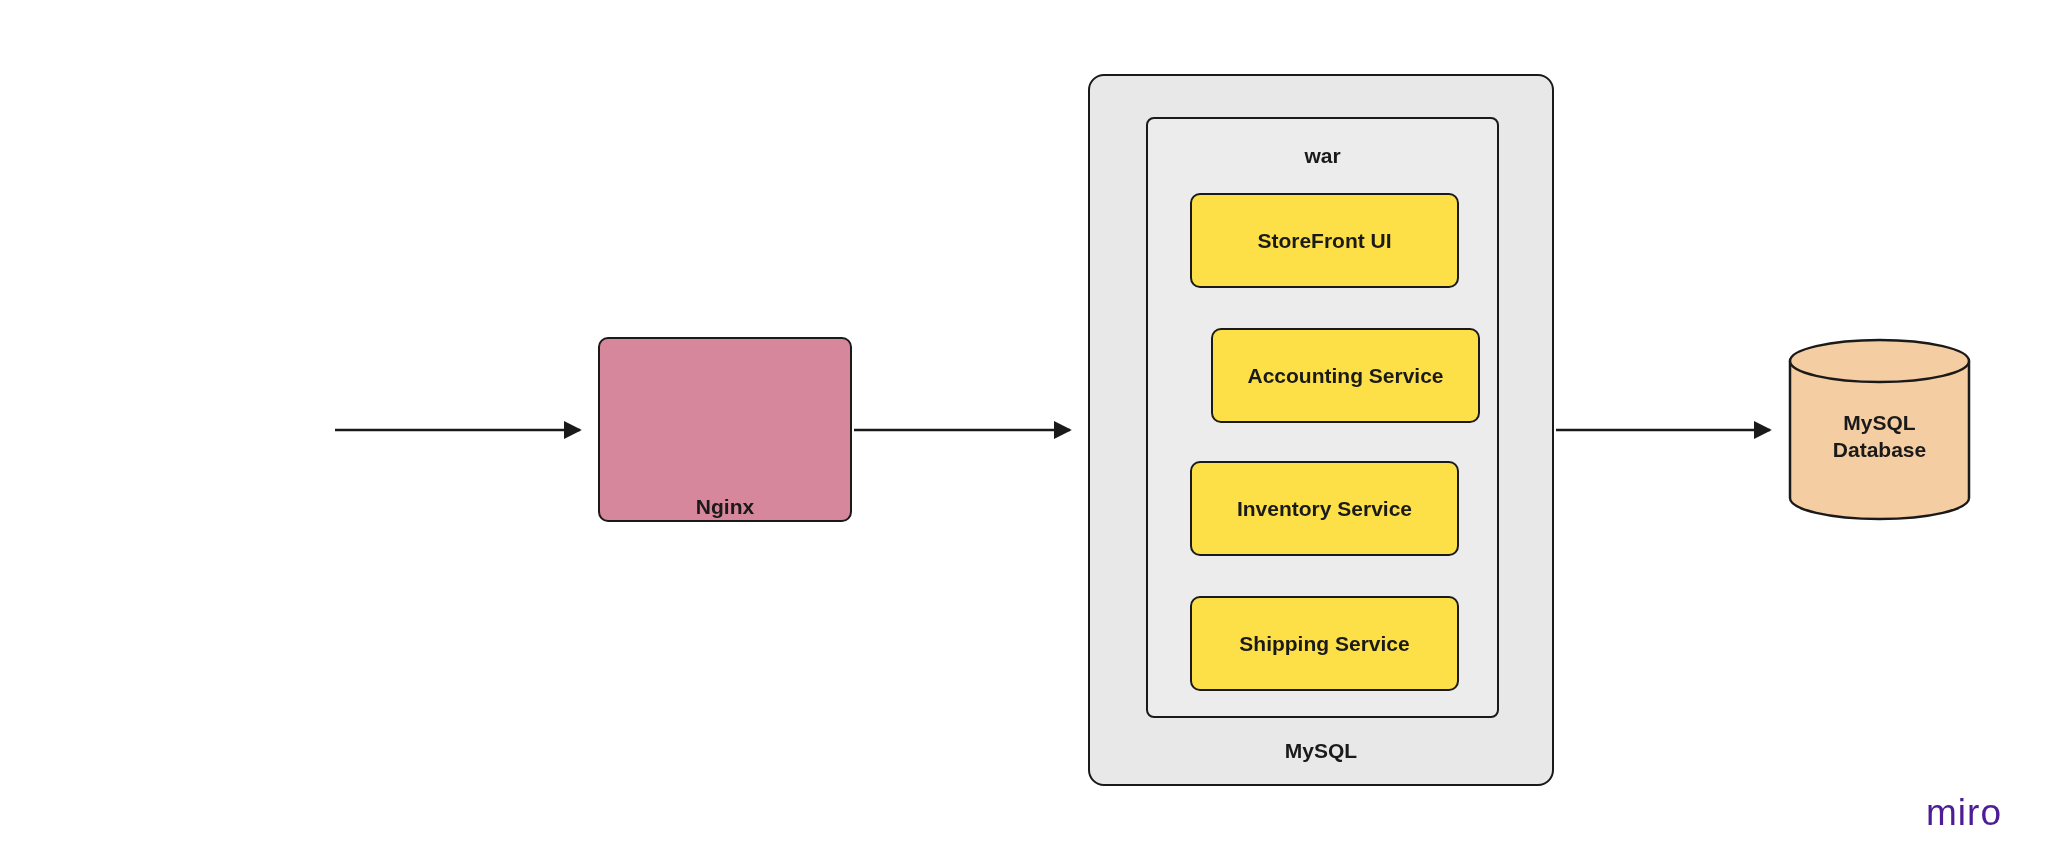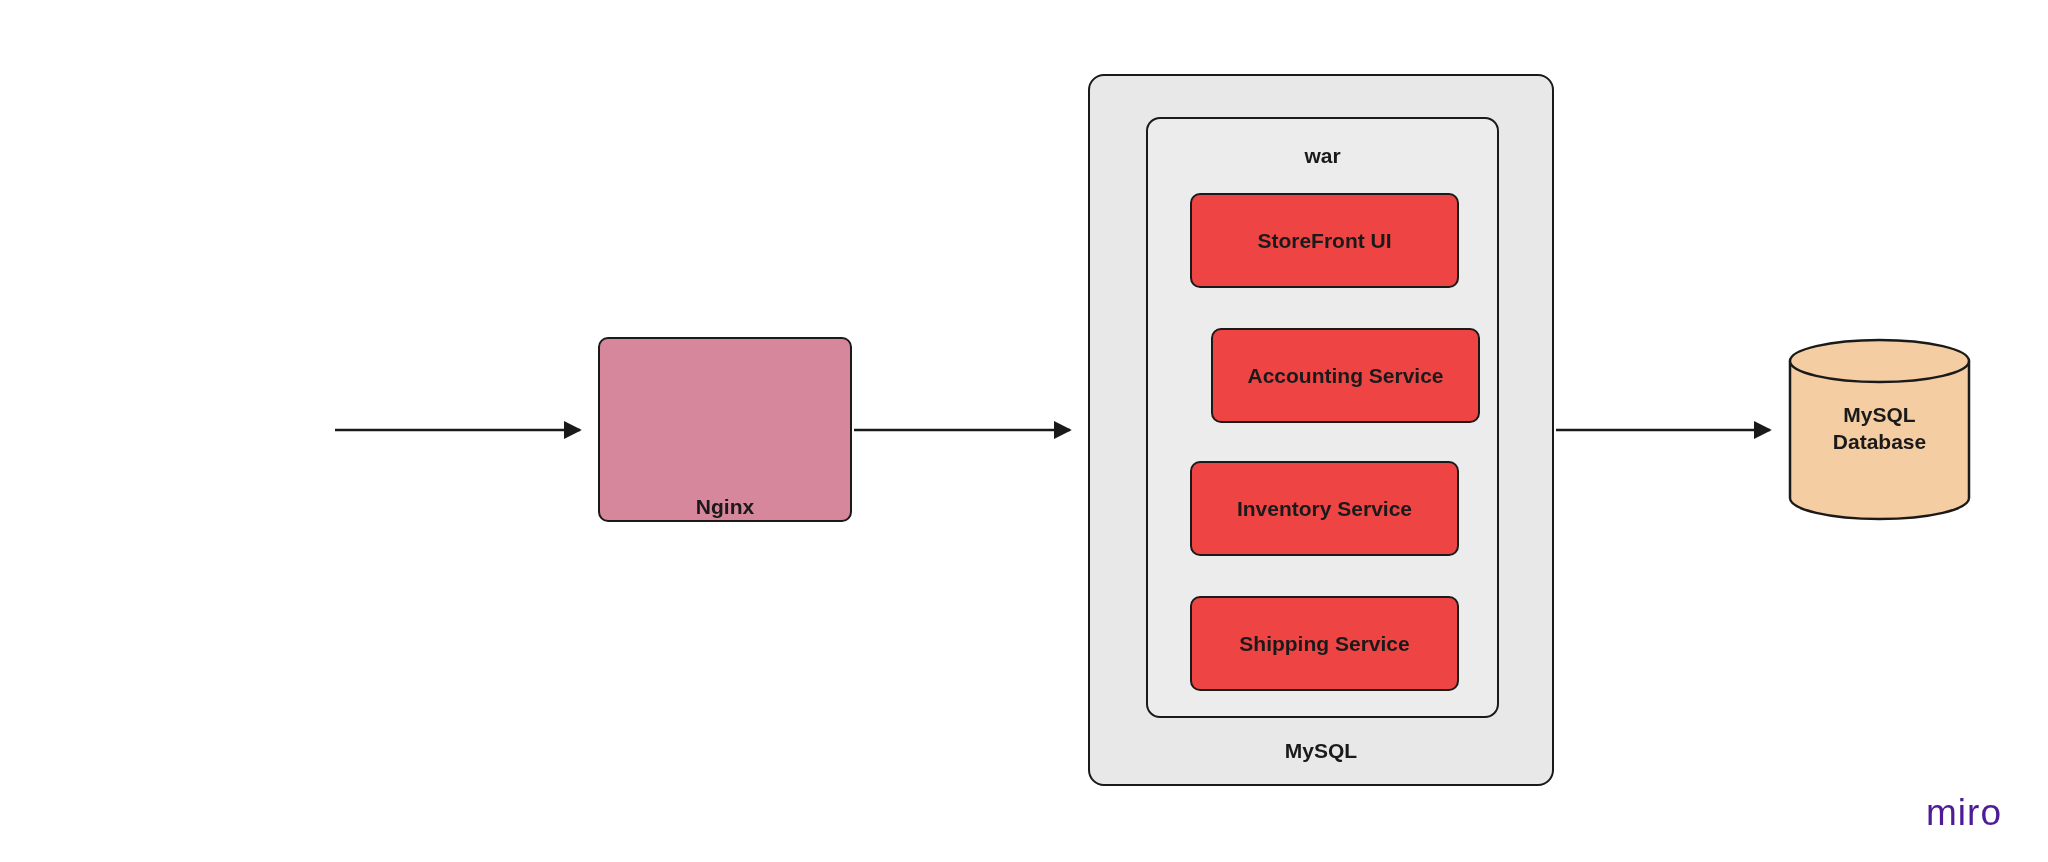--- a/index.html
+++ b/index.html
@@ -26,39 +26,39 @@
     position: absolute;
     border: 2.5px solid #1a1a1a;
     border-radius: 10px;
     display: flex;
     align-items: center;
     justify-content: center;
     box-sizing: border-box;
   }
   .pink-box { background: #d6879b; }
   .yellow-box {
-    background: #ef4444;
+    background: #fde047;
     border-radius: 10px;
   }
   .tomcat-container {
     position: absolute;
     left: 1088px; top: 74px;
     width: 466px; height: 712px;
     background: #e8e8e8;
     border: 2.5px solid #1a1a1a;
     border-radius: 16px;
     box-sizing: border-box;
   }
   .war-container {
     position: absolute;
     left: 56px; top: 41px;
     width: 353px; height: 601px;
     background: #ececec;
     border: 2.5px solid #1a1a1a;
-    border-radius: 14px;
+    border-radius: 8px;
     box-sizing: border-box;
   }
   .war-label {
     position: absolute;
     top: 23px; left: 0; right: 0;
     text-align: center;
   }
   .tomcat-label {
     position: absolute;
     bottom: 20px; left: 0; right: 0;
@@ -150,18 +150,18 @@
       </div>
     </div>
     <div class="tomcat-label node-label">MySQL</div>
   </div>
 
   <div class="mysql-node">
     <svg width="185" height="185" viewBox="0 0 185 185">
       <path d="M3,24 L3,161 A89.5,21 0 0 0 182,161 L182,24" fill="#f5cda2" stroke="#1a1a1a" stroke-width="2.5"></path>
       <ellipse cx="92.5" cy="24" rx="89.5" ry="21" fill="#f5cda2" stroke="#1a1a1a" stroke-width="2.5"></ellipse>
     </svg>
-    <div class="mysql-label node-label" style="width: 130px; margin: 0 auto;">MySQL Database</div>
+    <div class="mysql-label node-label" style="width: 130px; margin: 8px auto;">MySQL Database</div>
   </div>
 
   <div class="watermark">miro</div>
 
 </div>
 
 </body></html>

